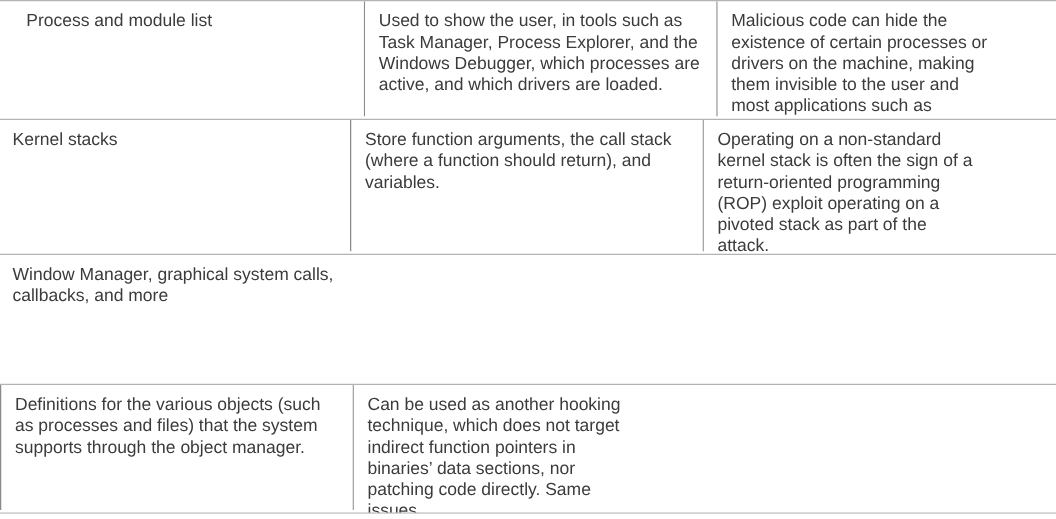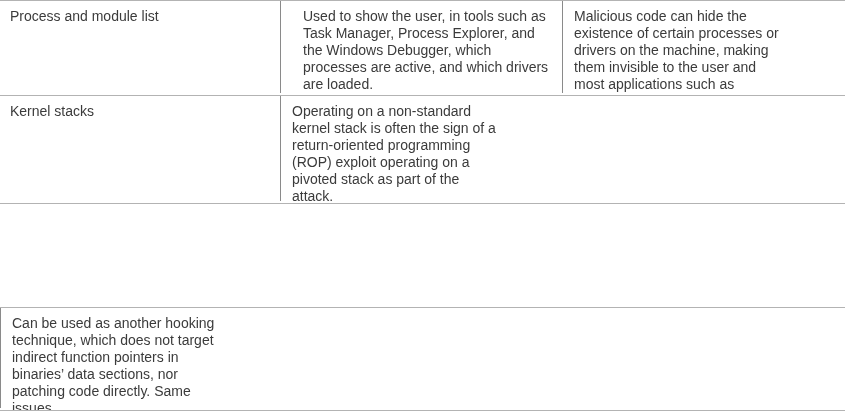--- a/index.html
+++ b/index.html
@@ -18,36 +18,36 @@
     color: #3b3b3b;
     background: #ffffff;
   }
   .row {
     display: flex;
     box-sizing: content-box;
   }
   .row + .row {
     border-top: 1px solid #b3b3b3;
   }
-  .row.r1 { height: 94px; }
+  .row.r1 { height: 94px; margin-left: 11px; }
   .row.r2 { height: 107px; }
   .row.r3 { height: 103px; }
   .row.r4 { height: 102px; }
   .cell {
     box-sizing: border-box;
     position: relative;
     overflow: hidden;
   }
   .cell.c1 {
     width: 280px;
     padding: 7px 12px 0 10px;
   }
   .cell.c2 {
     width: 282px;
-    padding: 7px 8px 0 23px;
+    padding: 7px 8px 0 12px;
   }
   .cell.c3 {
     width: 230px;
     padding: 7px 6px 0 12px;
   }
   
   .cell.c2::before,
   .cell.c3::before {
     content: "";
     position: absolute;
@@ -64,23 +64,26 @@
 <div class="table">
 
   <div class="row r1">
     <div class="cell c1">Process and module list</div>
     <div class="cell c2">Used to show the user, in tools such as Task Manager, Process Explorer, and the Windows Debugger, which processes are active, and which drivers are loaded.</div>
     <div class="cell c3">Malicious code can hide the existence of certain processes or drivers on the machine, making them invisible to the user and most applications such as security software.</div>
   </div>
 
   <div class="row r2">
     <div class="cell c1">Kernel stacks</div>
+    <div class="cell c2">Store function arguments, the call stack (where a function should return), and variables.</div>
     <div class="cell c3">Operating on a non-standard kernel stack is often the sign of a return-oriented programming (ROP) exploit operating on a pivoted stack as part of the attack.</div>
   </div>
 
   <div class="row r3">
+    <div class="cell c1">Window Manager, graphical system calls, callbacks, and more</div>
   </div>
 
   <div class="row r4">
+    <div class="cell c2">Definitions for the various objects (such as processes and files) that the system supports through the object manager.</div>
     <div class="cell c3">Can be used as another hooking tech­nique, which does not target indirect function pointers in binaries’ data sections, nor patching code directly. Same issues.</div>
   </div>
 
 </div>
 
 </body></html>

